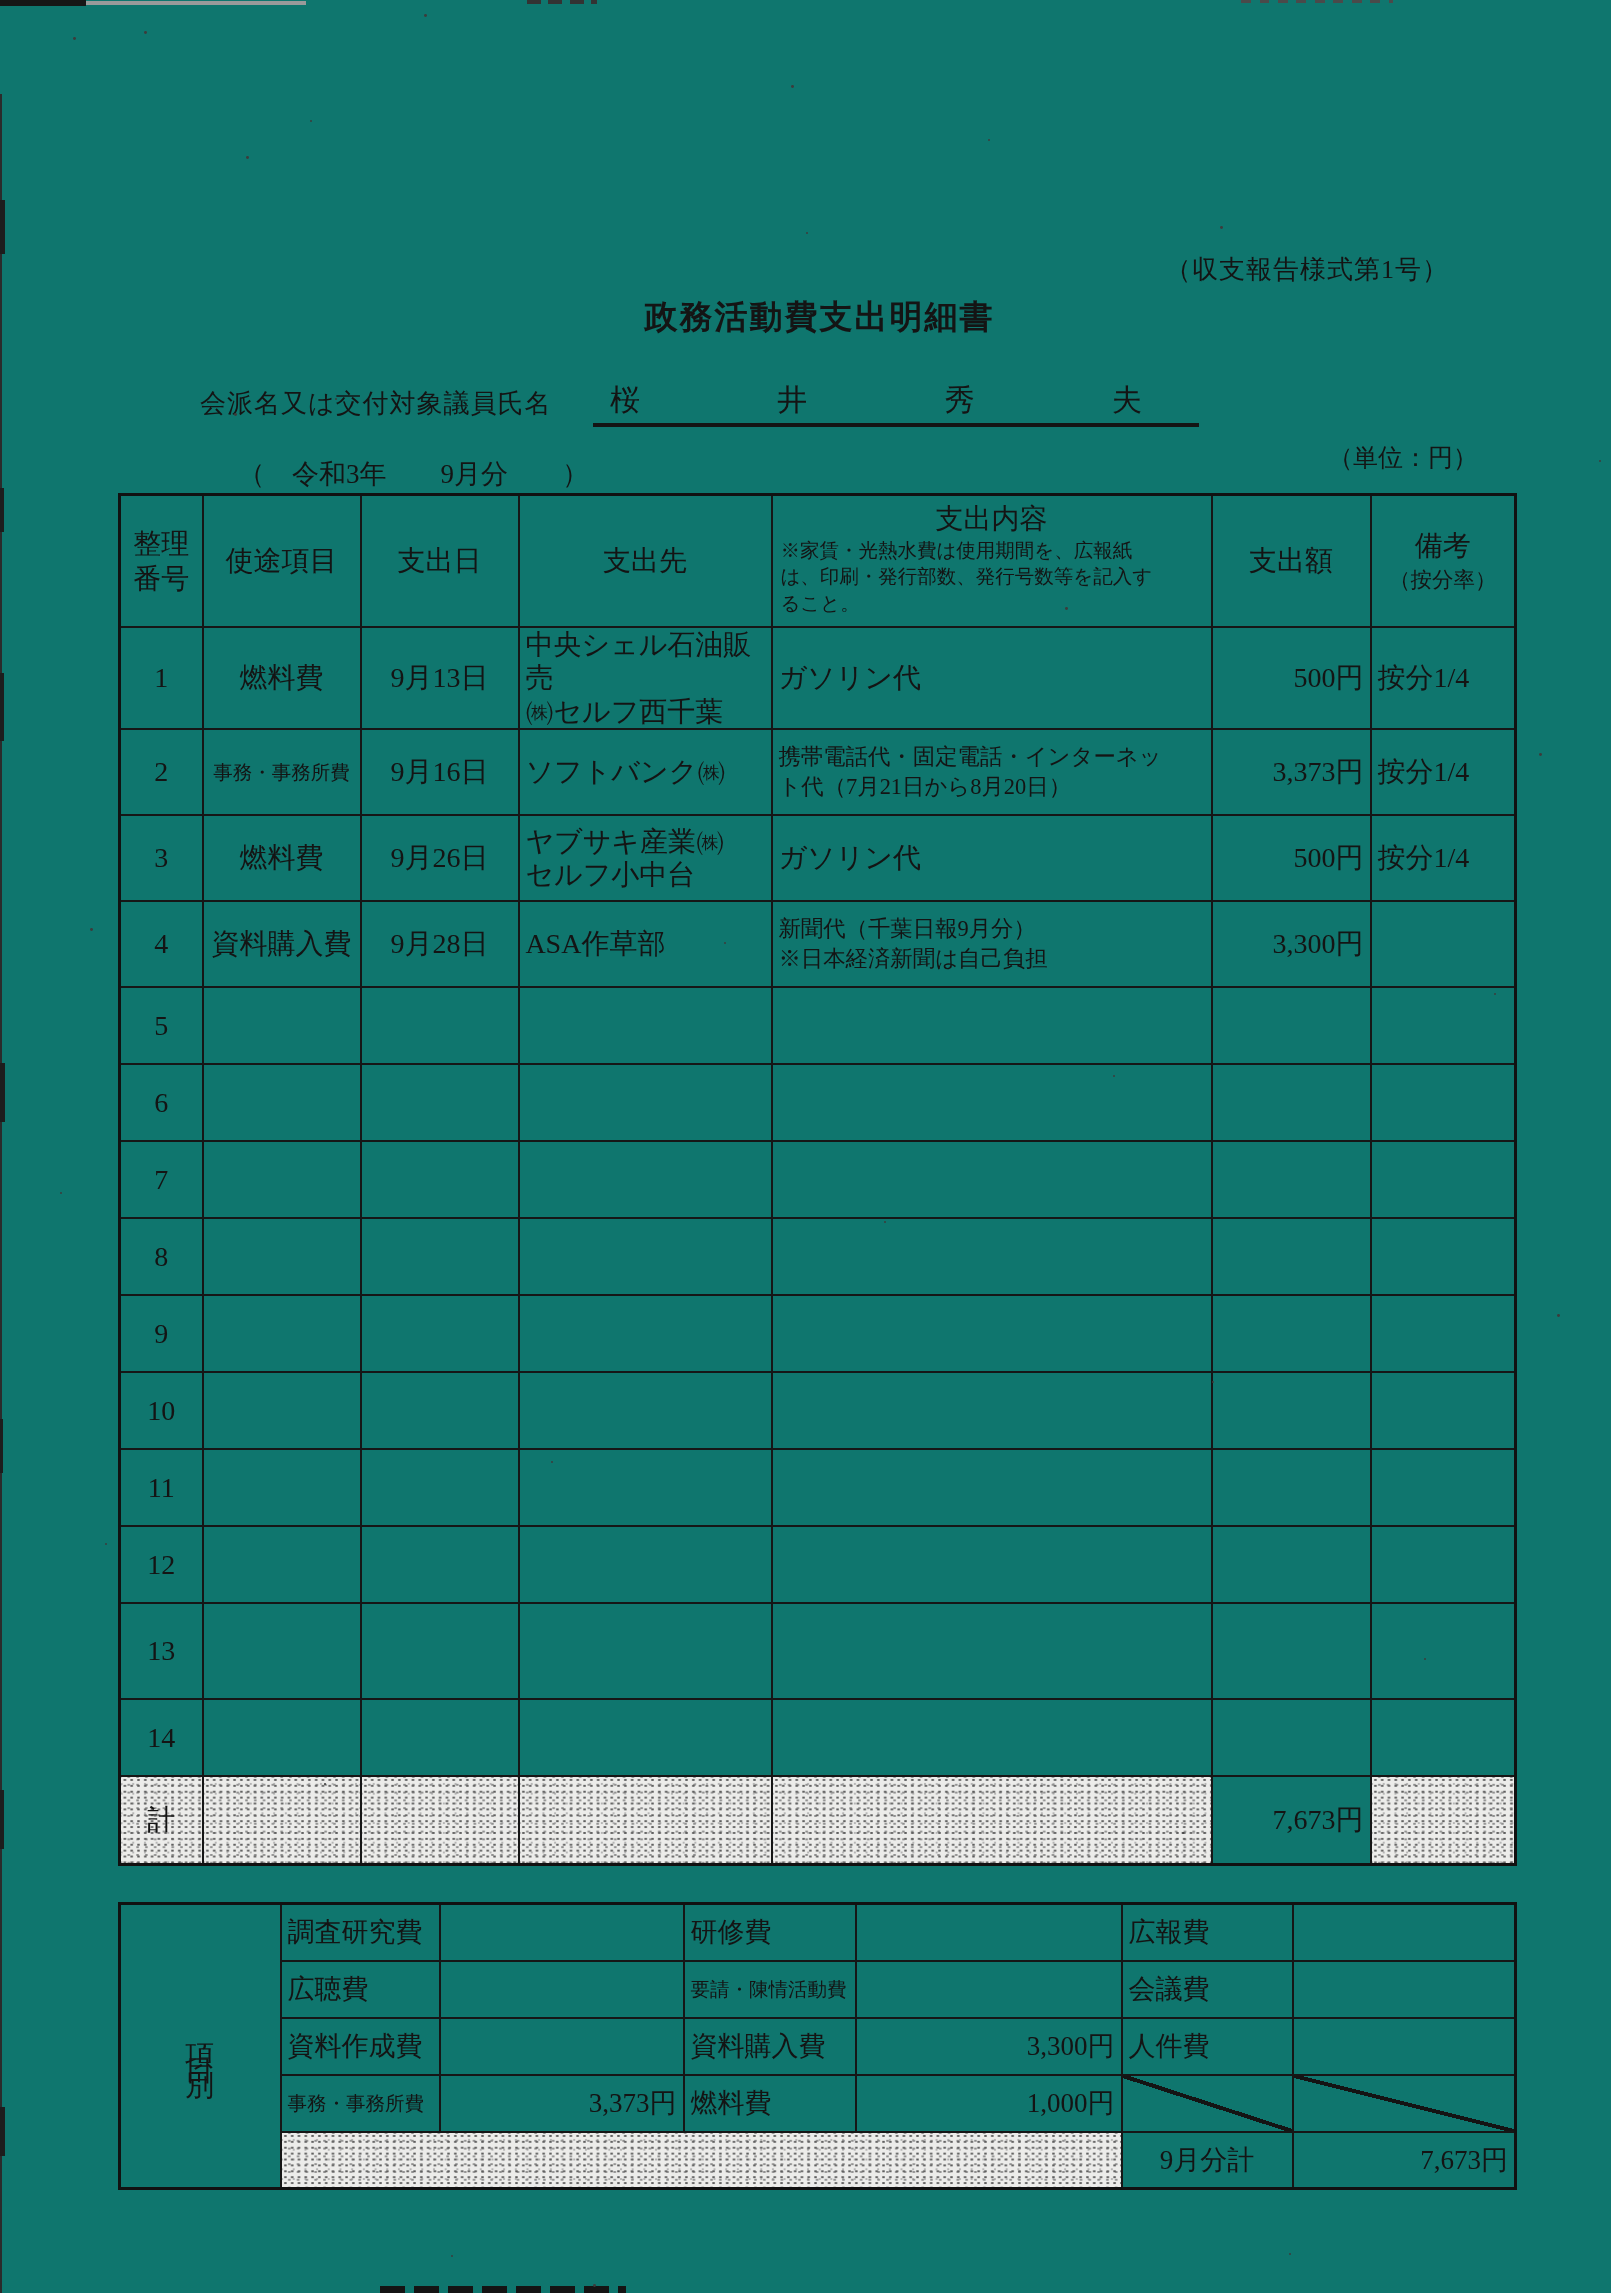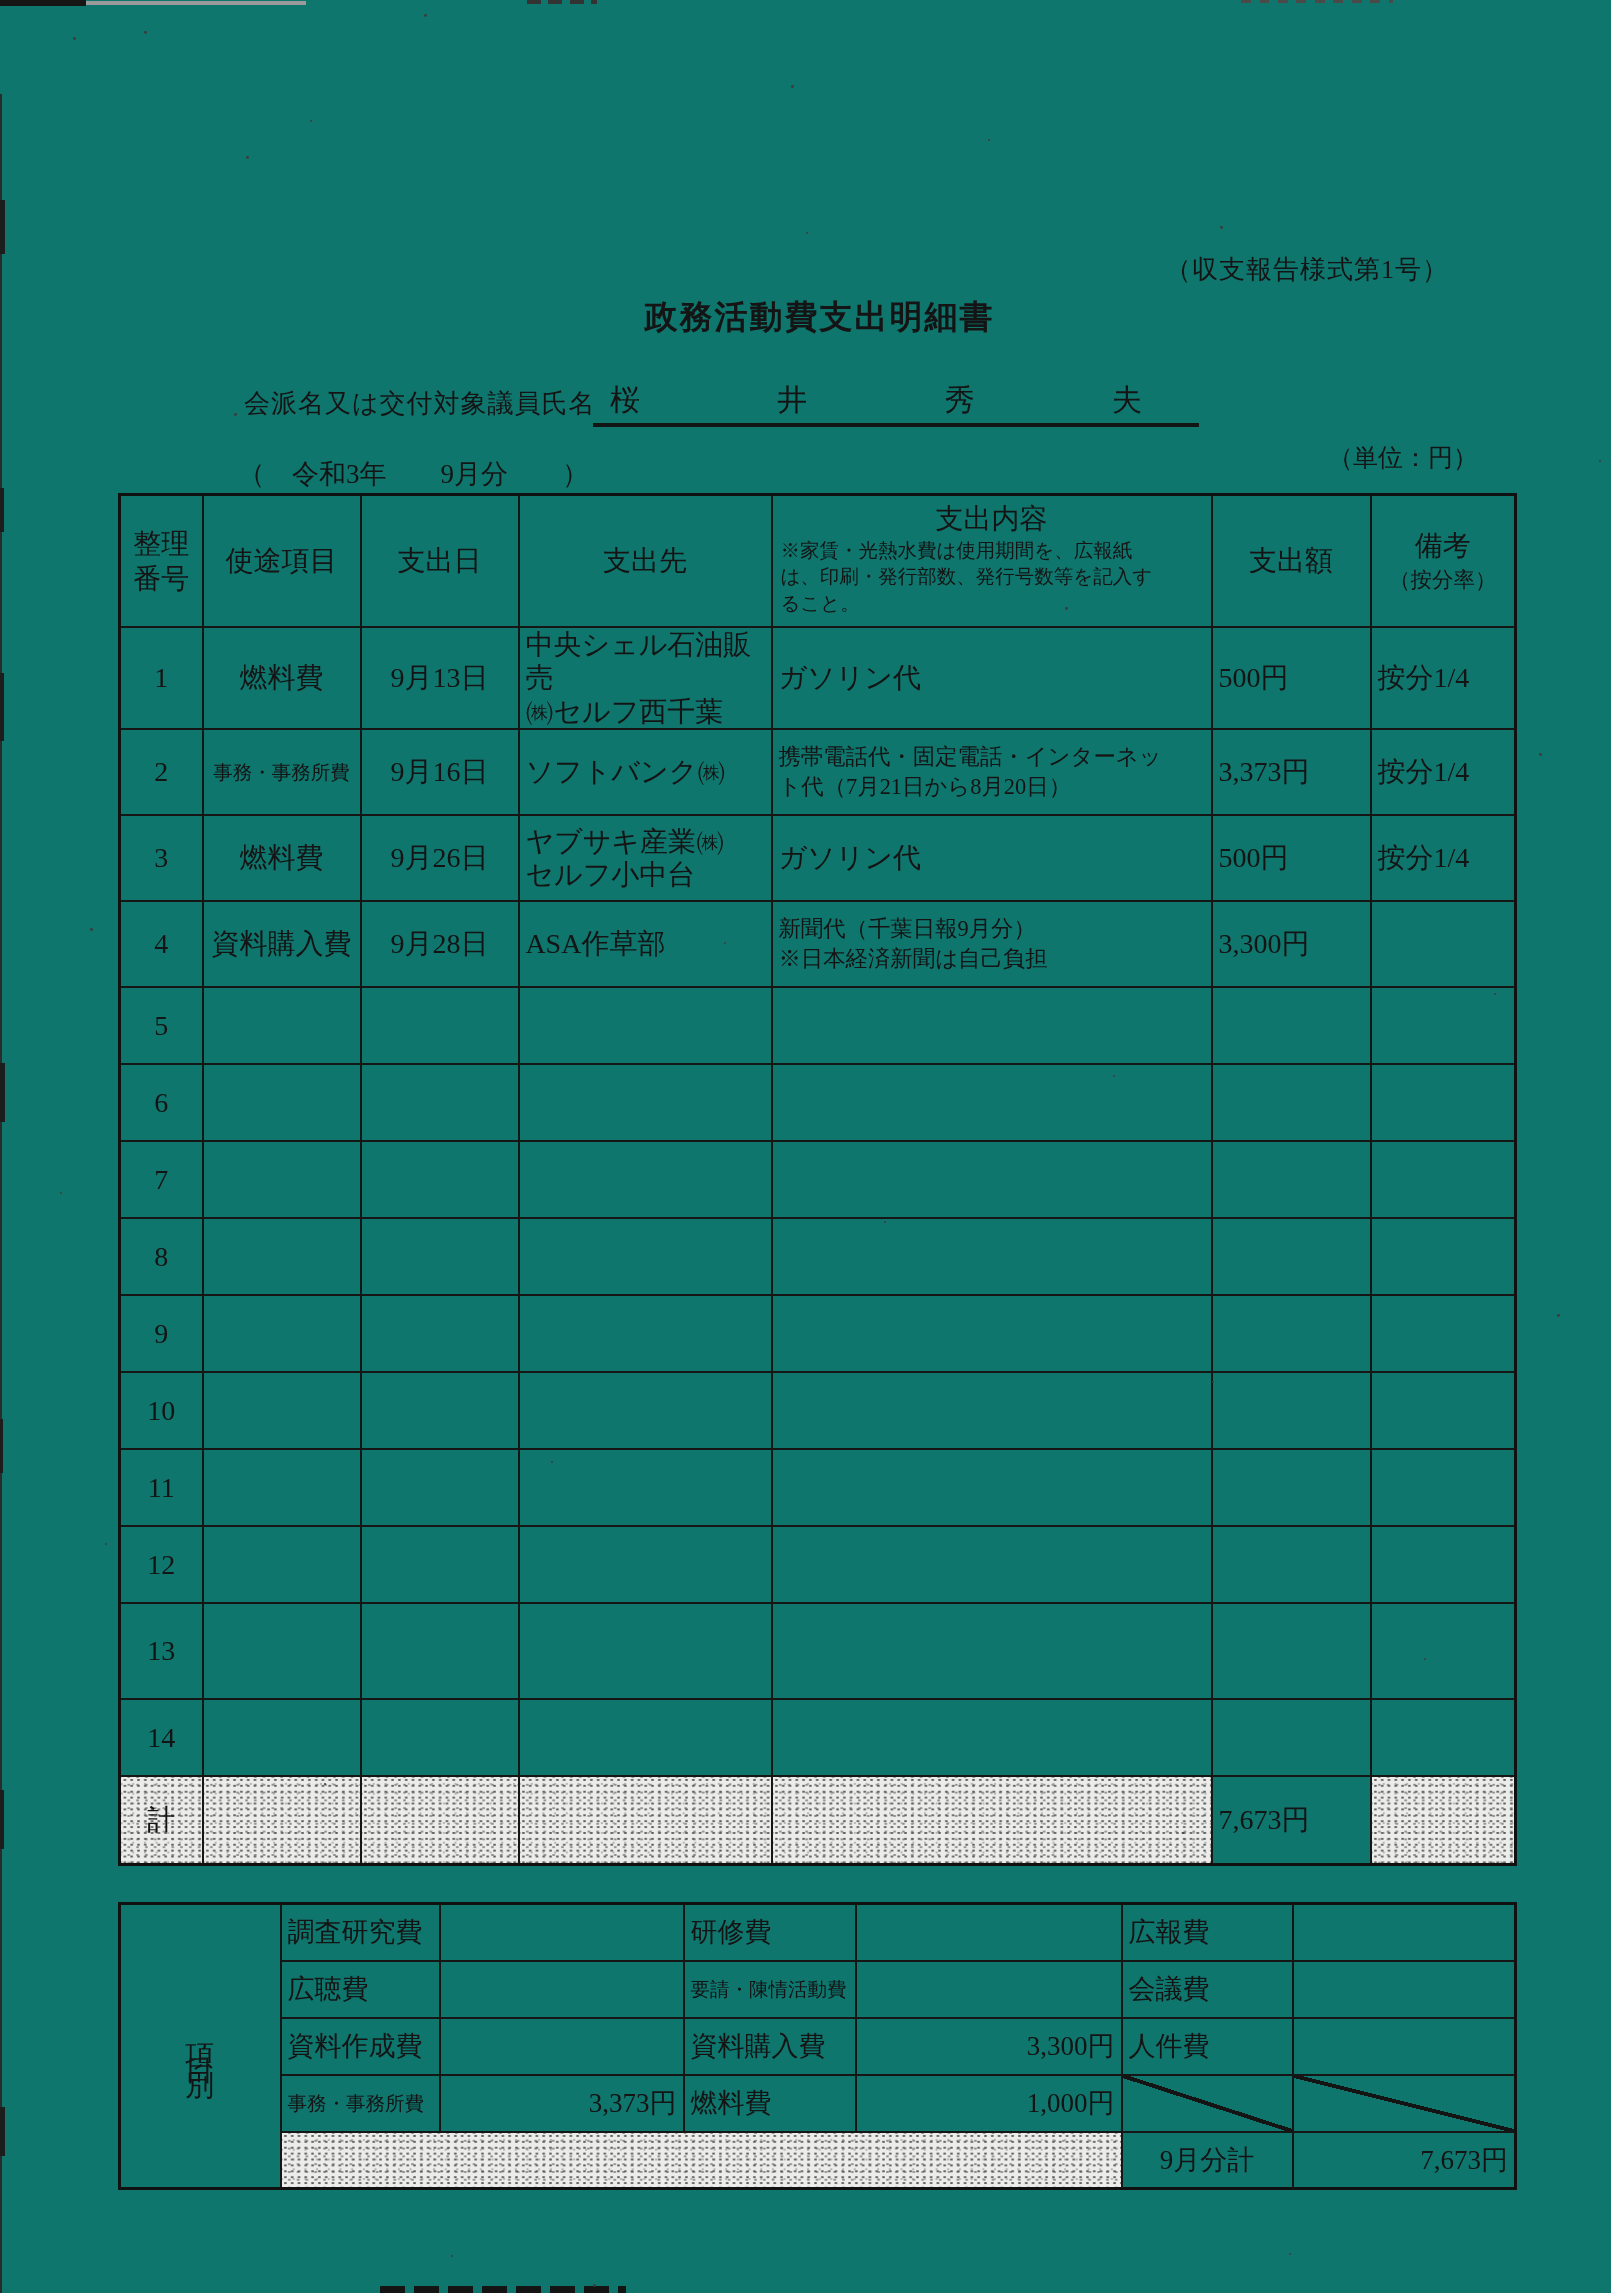--- a/index.html
+++ b/index.html
@@ -14,21 +14,21 @@
   .art-top-gray{left:86px;top:1px;width:220px;height:3.9px;background:#9a9a9a;}
   .art-top-mid{left:527px;top:0;width:70px;height:3.9px;background:repeating-linear-gradient(90deg,#333 0 13.7px,transparent 13.7px 21.5px);}
   .art-top-right{left:1241px;top:0;width:152px;height:2.9px;background:repeating-linear-gradient(90deg,#4a4a4a 0 9.8px,transparent 9.8px 18.5px);}
   .art-left-line{left:0;top:94px;width:2px;height:2200px;background:#2b2b2b;}
   .blob{position:absolute;left:0;background:#1d1d1d;}
   .art-bottom-dash{left:380px;top:2286px;width:246px;height:7.8px;background:repeating-linear-gradient(90deg,#141414 0 25px,transparent 25px 34px);}
   .speck{position:absolute;background:#3c3c3c;border-radius:50%;}
   
   .form-number{position:absolute;left:1165px;top:252px;font-size:26px;letter-spacing:1px;}
   .doc-title{position:absolute;left:639px;top:295px;width:361px;text-align:center;font-size:33px;letter-spacing:2px;font-weight:bold;}
-  .name-label{position:absolute;left:200px;top:386px;font-size:26px;letter-spacing:1px;margin-left:44px;}
+  .name-label{position:absolute;left:200px;top:386px;font-size:26px;letter-spacing:1px;}
   .name-line{position:absolute;left:610px;top:380px;width:532px;display:flex;justify-content:space-between;font-size:30px;}
   .name-underline{position:absolute;left:593px;top:423px;width:606px;height:3.9px;background:#141414;}
   .period{position:absolute;left:238px;top:456px;font-size:27px;}
   .unit{position:absolute;left:1328px;top:441px;font-size:25px;}
   
   table{border-collapse:collapse;table-layout:fixed;position:absolute;}
   .main-table{left:118px;top:493px;width:1396px;}
   .summary-table{left:118px;top:1902px;width:1396px;}
   .main-table td,.main-table th,.summary-table td{
     border:2px solid #161616;padding:0 5.9px;overflow:hidden;
@@ -39,21 +39,21 @@
   .main-table thead th{border-bottom-width:2.9px;font-size:28px;text-align:center;}
   .head-note{font-size:19.5px;text-align:left;line-height:1.35;white-space:pre-line;padding:0 2px 3.9px 2px;}
   .head-sub{font-size:21.5px;}
   .main-table td{font-size:28px;}
   .col-no{text-align:center;}
   .col-item{text-align:center;}
   .col-date{text-align:center;}
   .col-payee{text-align:left;white-space:pre-line;font-size:25px;line-height:1.2;}
   .col-content{text-align:left;white-space:pre-line;padding-left:9.8px;}
   .col-content.two-line{font-size:22.4px;line-height:1.35;}
-  .col-amount{padding-right:7.8px;}
+  .col-amount{text-align:right;padding-right:7.8px;}
   .col-note{text-align:left;padding-left:4.9px;font-size:26px;}
   .xs{font-size:19.5px !important;}
   .shaded{
     background-color:#ececea;
     background-image:
       radial-gradient(#5f5f5f 1px,transparent 1.5px),
       radial-gradient(#8d8d8d 1px,transparent 1.5px),
       radial-gradient(#b5b5b5 1px,transparent 1.6px);
     background-size:6.8px 5.9px,8.8px 7.8px,11.7px 9.8px;
     background-position:0 0,2.9px 3.9px,5.9px 2px;

